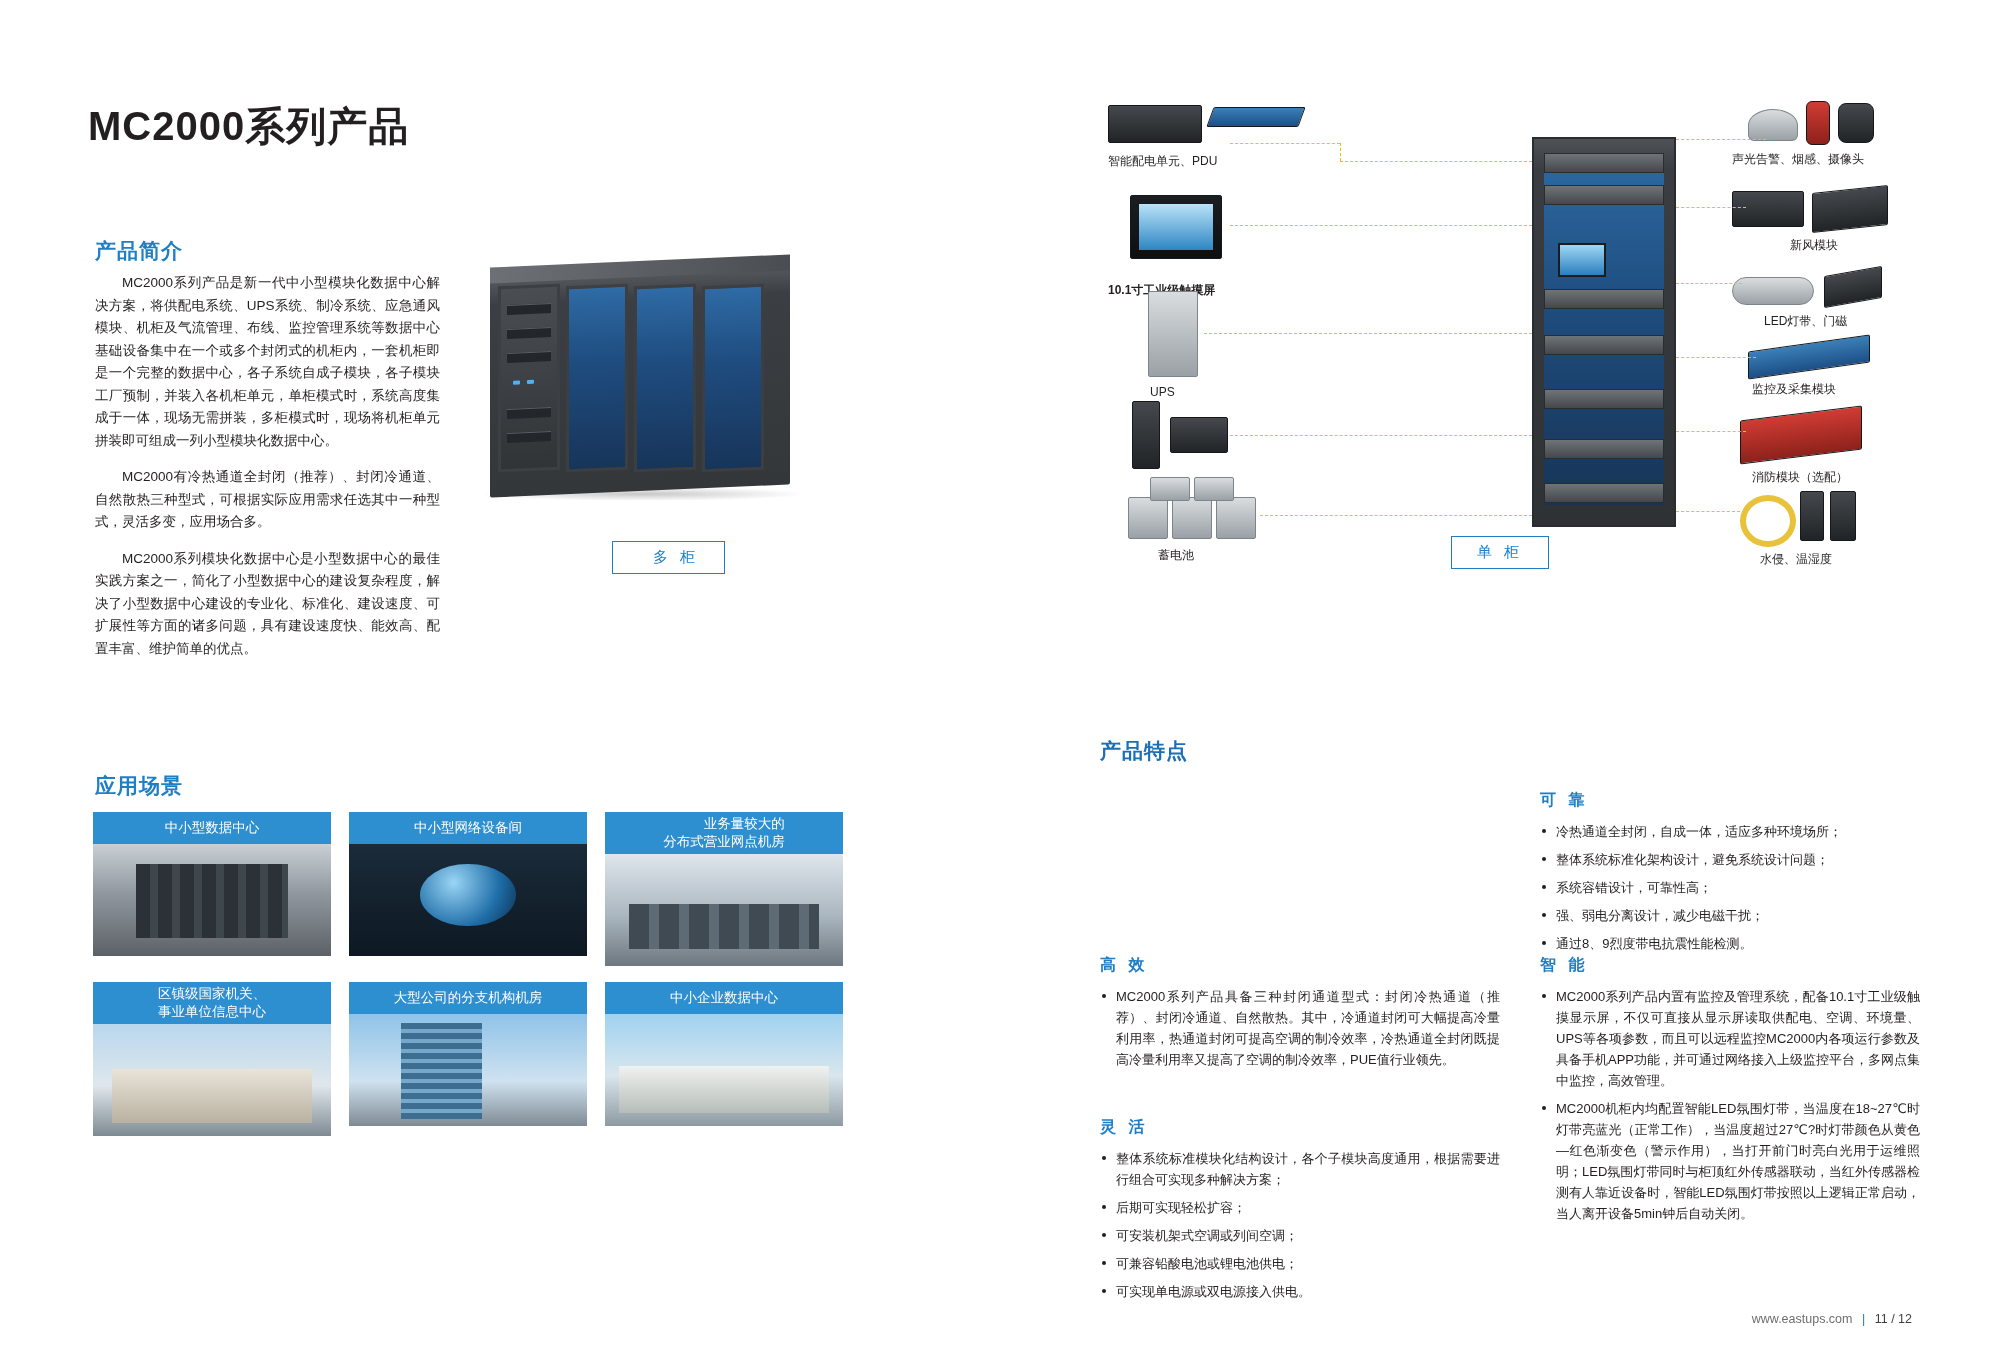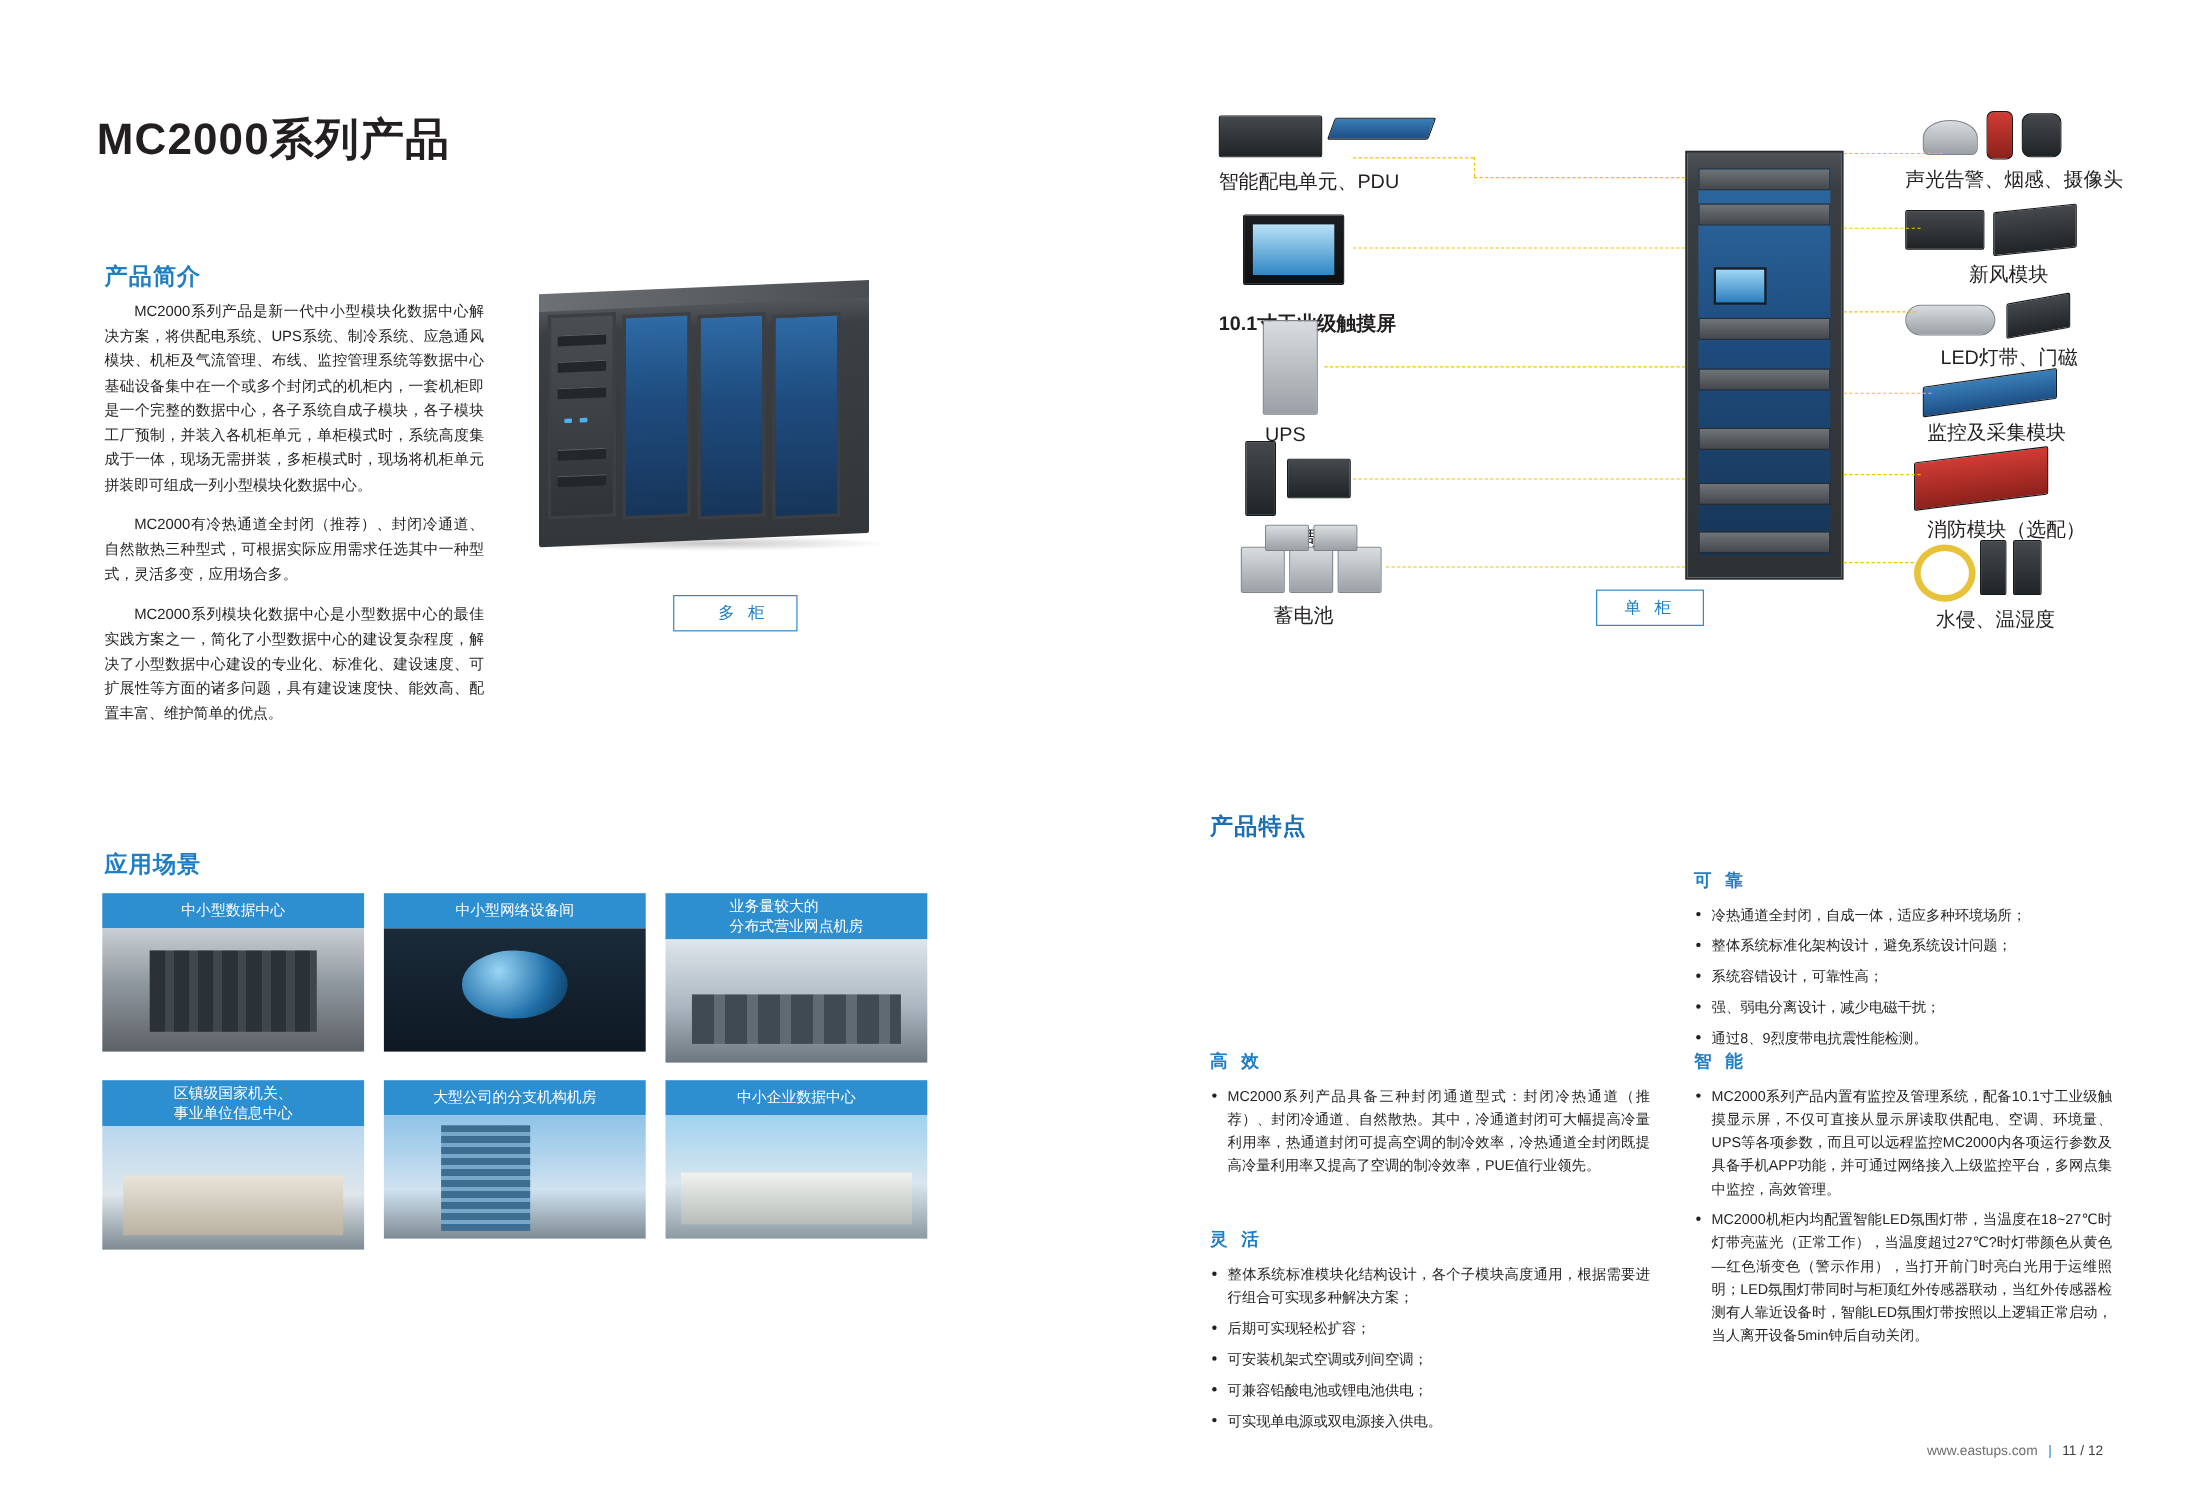--- a/index.html
+++ b/index.html
@@ -70,21 +70,21 @@
 
   #scene-title{position:absolute;left:95px;top:772px;}
   .scene-grid{
     position:absolute;left:93px;top:812px;width:745px;
     display:grid;grid-template-columns:repeat(3,238px);
     grid-auto-rows:auto;column-gap:18px;row-gap:16px;
   }
   .scene-card{width:238px;}
   .scene-label{
     background:#2d8ed0;color:#fff;font-size:13.5px;line-height:18px;
-    text-align:left;padding:7px 4px;min-height:18px;
+    text-align:right;padding:7px 4px;min-height:18px;
     display:flex;align-items:center;justify-content:center;
   }
   .scene-label.two{padding:3px 4px;min-height:32px;}
   .scene-img{height:112px;position:relative;overflow:hidden;}
 
   
   .ph-dc{background:linear-gradient(180deg,#c9cfd4 0%,#8f979e 45%,#5c6166 100%);}
   .ph-dc:after{content:"";position:absolute;left:18%;top:18%;width:64%;height:66%;
     background:repeating-linear-gradient(90deg,#2b3136 0 14px,#3f464c 14px 22px);}
   .ph-office{background:linear-gradient(180deg,#dfe6ec 0%,#aab6c0 55%,#6d777f 100%);}
@@ -123,21 +123,21 @@
     position:absolute;background:linear-gradient(180deg,#45484c,#212427);
     border:1px solid #15181a;border-radius:2px;
   }
   .dev.light{background:linear-gradient(180deg,#d9dde0,#9aa0a5);border-color:#7e858a;}
   .dev.blue{background:linear-gradient(180deg,#3b7fb8,#1d4f86);}
   .dev.red{background:linear-gradient(180deg,#d03c34,#8d211b);}
   .dev.yellow{background:linear-gradient(180deg,#f5d04a,#c89a18);border-radius:50%;}
   .dev.screen{background:linear-gradient(180deg,#1b1e21,#0d0f11);}
   .dev.screen:after{content:"";position:absolute;left:8px;top:8px;right:8px;bottom:8px;
     background:linear-gradient(180deg,#b9e2f7,#2e86c4);}
-  .dlabel{position:absolute;font-size:18px;color:#231f20;white-space:nowrap;}
+  .dlabel{position:absolute;font-size:12px;color:#231f20;white-space:nowrap;}
   .leader{position:absolute;border-top:1px dashed #f2c200;}
   .leader-v{position:absolute;border-left:1px dashed #f2c200;}
 
   #feat-title{position:absolute;left:1100px;top:737px;}
   .feat-col-title{font-size:16px;font-weight:bold;color:#1f7ec4;letter-spacing:4px;}
   .feat-list{margin:10px 0 0 0;padding:0;list-style:none;}
   .feat-list li{
     position:relative;padding-left:16px;margin-bottom:7px;
     font-size:13px;line-height:21px;text-align:justify;color:#231f20;
   }

